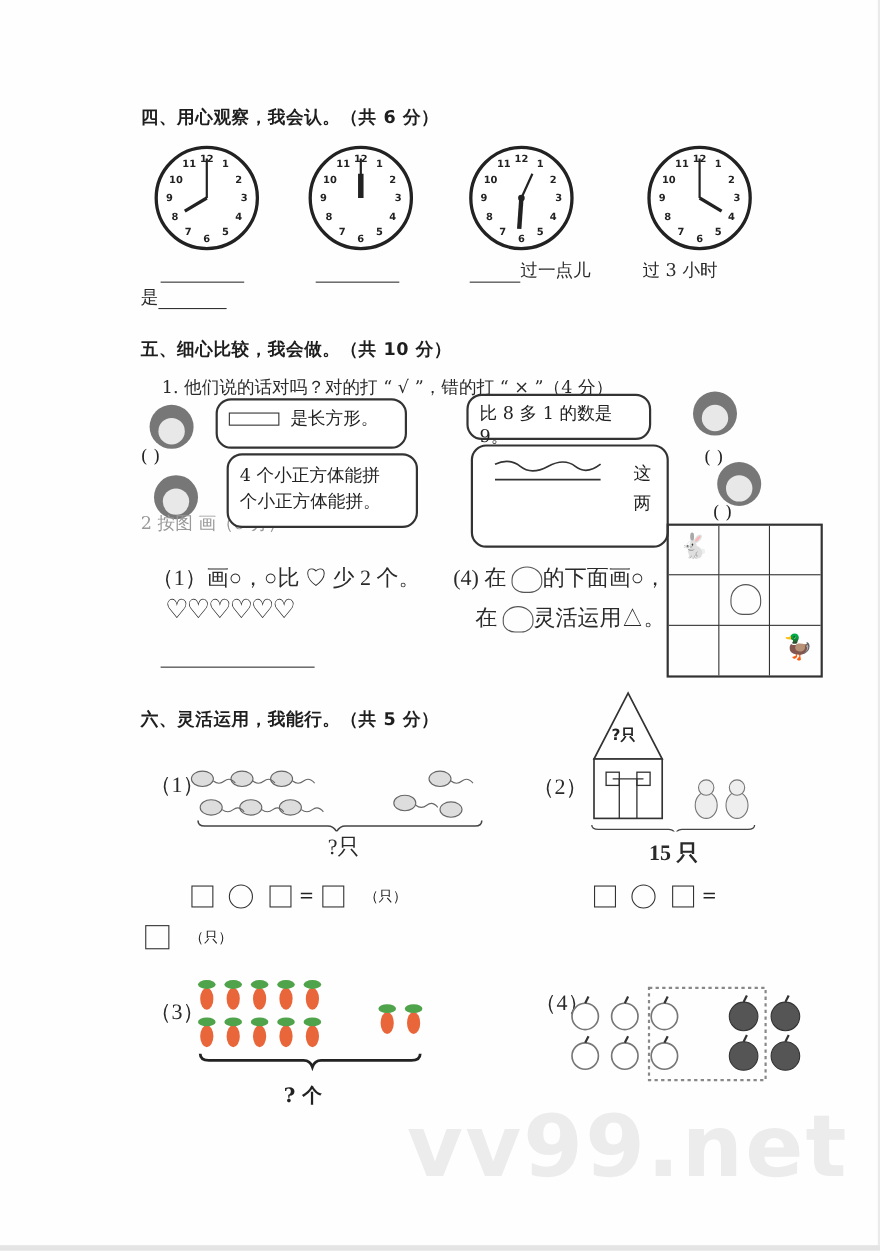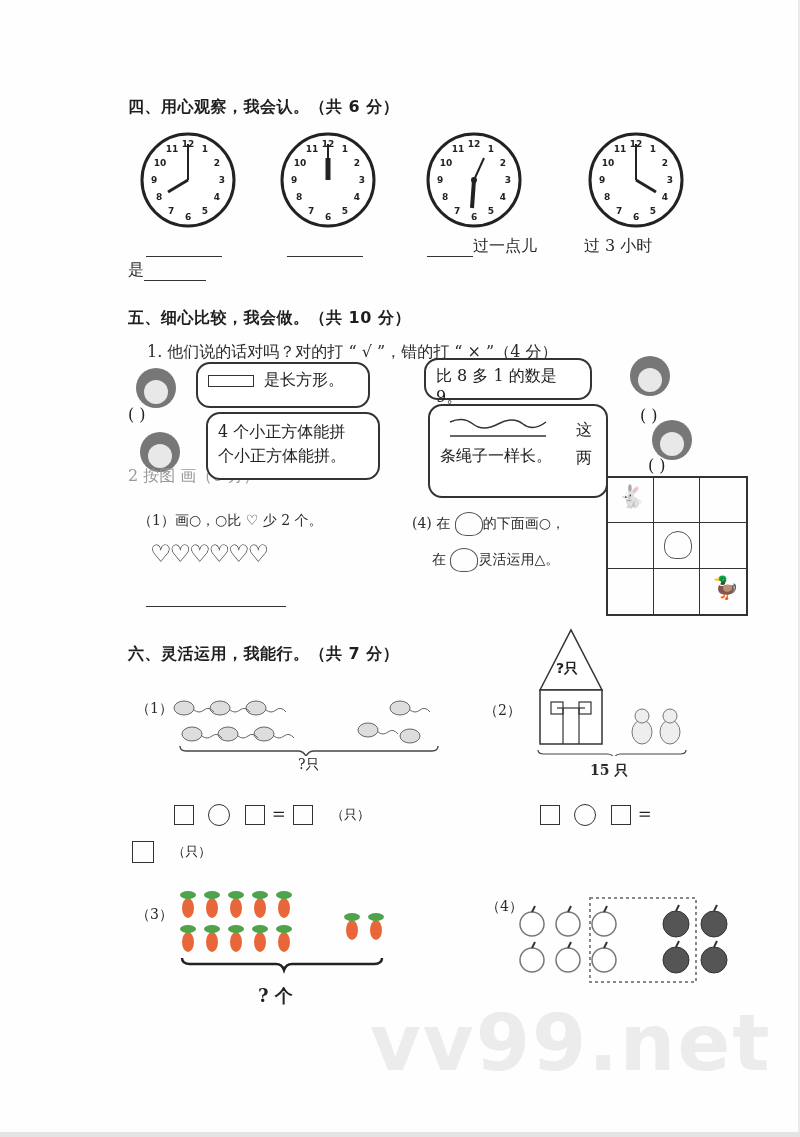--- a/index.html
+++ b/index.html
@@ -1,21 +1,21 @@
 <!DOCTYPE html>
 <html><head>
 <meta charset="utf-8">
 <style>
   html,body{margin:0;padding:0;}
   body{width:800px;height:1137px;background:#fefefe;position:relative;overflow:hidden;
        font-family:"DejaVu Serif","Liberation Serif",serif;color:#222;}
   .abs{position:absolute;}
   .heading{font-family:"DejaVu Sans","Liberation Sans",sans-serif;font-weight:bold;font-size:16px;color:#1e1e1e;letter-spacing:0.5px;white-space:nowrap;}
   .txt{font-size:16px;white-space:nowrap;color:#2a2a2a;}
-  .small{font-size:14px;}
+  .small{font-size:20px;font-family:Liberation Serif, serif;}
   .blank{display:inline-block;border-bottom:1.5px solid #333;height:18px;vertical-align:bottom;}
   .bubble{position:absolute;border:2px solid #333;border-radius:14px;background:#fff;font-size:16px;padding:6px 10px;box-sizing:border-box;}
   .sq{display:inline-block;width:20px;height:20px;border:1.6px solid #333;vertical-align:middle;box-sizing:border-box;}
   .ci{display:inline-block;width:22px;height:22px;border:1.6px solid #333;border-radius:50%;vertical-align:middle;box-sizing:border-box;}
   .op{display:inline-block;margin:0 4px;}
   .unit{font-size:13px;margin-left:12px;vertical-align:middle;}
   .face{position:absolute;width:40px;height:40px;border-radius:50%;background:#777;}
   .face::after{content:"";position:absolute;left:8px;top:12px;width:24px;height:24px;border-radius:50%;background:#e8e8e8;}
   .paren{position:absolute;font-size:16px;}
   .grid{position:absolute;left:606px;top:476px;width:142px;height:140px;border:2px solid #333;box-sizing:border-box;
@@ -156,21 +156,20 @@
 <div class="face" style="left:652px;top:420px;"></div>
 <div class="paren" style="left:648px;top:456px;">(      )</div>
 <div class="bubble" style="left:428px;top:404px;width:180px;height:94px;line-height:28px;padding-top:8px;">
   <div style="position:relative;height:28px;">
     <svg width="100" height="24" style="position:absolute;left:8px;top:2px;">
       <path d="M2 6 Q15 0 25 8 T50 8 T75 8 T98 6" fill="none" stroke="#333" stroke-width="1.5"></path>
       <line x1="2" y1="20" x2="98" y2="20" stroke="#333" stroke-width="1.5"></line>
     </svg>
     <span style="position:absolute;left:112px;top:2px;margin-left:24px;">这 两</span>
   </div>
-  <div>条绳子一样长。</div>
 </div>
 
 <div class="abs txt small" style="left:138px;top:512px;">（1）画○，○比 ♡ 少 2 个。</div>
 <div class="abs" style="left:150px;top:540px;font-size:24px;letter-spacing:-2px;">♡♡♡♡♡♡</div>
 <div class="abs" style="left:146px;top:588px;"><span class="blank" style="width:140px;"></span></div>
 
 <div class="abs txt small" style="left:412px;top:512px;">
   <span>(4) 在</span>
   <span style="display:inline-block;width:26px;height:22px;border:1.2px solid #555;border-radius:50% 50% 40% 40%;vertical-align:middle;"></span><span>的下面画○，</span>
 </div>
@@ -190,21 +189,21 @@
       <span style="position:absolute;left:10px;top:8px;width:26px;height:26px;border:1.2px solid #555;border-radius:50% 50% 40% 40%;"></span>
     </div>
   <div></div>
   <div></div>
   <div></div>
   <div>
       <span style="position:absolute;left:12px;top:6px;font-size:22px;color:#777;">🦆</span>
     </div>
 </div>
 
-<div class="abs heading" style="left:128px;top:644px;">六、灵活运用，我能行。（共 7 分）</div>
+<div class="abs heading" style="left:128px;top:644px;">六、灵活运用，我能行。（共 5 分）</div>
 
 <div class="abs txt small" style="left:136px;top:700px;">（1）</div>
 <svg class="abs" style="left:170px;top:696px;" width="280" height="60">
   <g fill="#ddd" stroke="#666" stroke-width="1">
     <ellipse cx="14" cy="12" rx="10" ry="7"></ellipse>
       <ellipse cx="50" cy="12" rx="10" ry="7"></ellipse>
       <ellipse cx="86" cy="12" rx="10" ry="7"></ellipse>
     <ellipse cx="22" cy="38" rx="10" ry="7"></ellipse>
       <ellipse cx="58" cy="38" rx="10" ry="7"></ellipse>
       <ellipse cx="94" cy="38" rx="10" ry="7"></ellipse>

